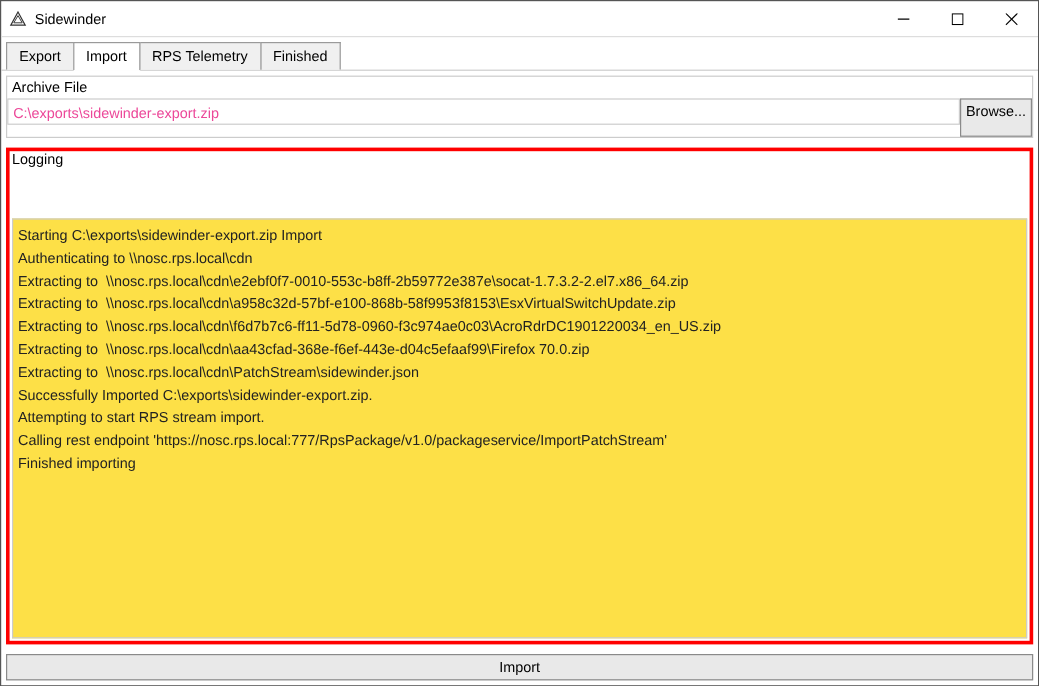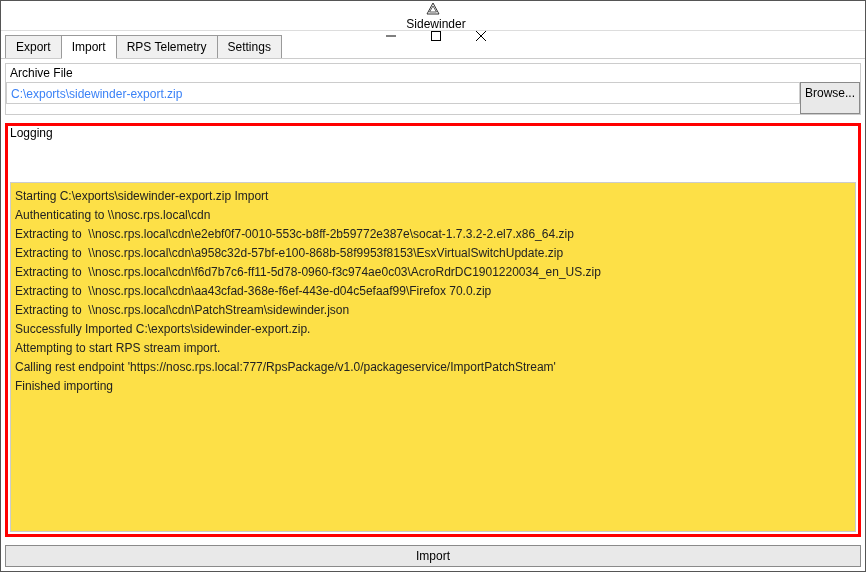--- a/index.html
+++ b/index.html
@@ -20,21 +20,20 @@
     background: #fff;
     display: flex;
     flex-direction: column;
   }
   .titlebar {
     height: 30px;
     display: flex;
     align-items: center;
     border-bottom: 1px solid #ddd;
     padding-left: 6px;
-    flex-direction: column;
   }
   .titlebar .app-icon {
     width: 16px;
     height: 16px;
     margin-right: 6px;
     display: flex;
     align-items: center;
     justify-content: center;
   }
   .titlebar .title {
@@ -92,21 +91,21 @@
   }
   .archive-row {
     display: flex;
     align-items: stretch;
   }
   .archive-input {
     flex: 1;
     border: 1px solid #ccc;
     border-top: 1px solid #ccc;
     padding: 2px 4px;
-    color: #3b82f6;
+    color: #ec4899;
     font-size: 12px;
     background: #fff;
     height: 22px;
     line-height: 18px;
   }
   .browse-btn {
     width: 60px;
     border: 1px solid #8a8a8a;
     background: #e9e9e9;
     font-size: 12px;
@@ -182,21 +181,21 @@
             <line x1="10" y1="0" x2="0" y2="10" stroke="#000" stroke-width="1"></line>
           </svg>
       </div>
     </div>
   </div>
 
   <div class="tabs">
     <div class="tab">Export</div>
     <div class="tab active">Import</div>
     <div class="tab">RPS Telemetry</div>
-    <div class="tab">Settings</div>
+    <div class="tab">Finished</div>
   </div>
 
   <div class="content">
 
     <div class="archive-group">
       <div class="archive-label">Archive File</div>
       <div class="archive-row">
         <div class="archive-input">C:\exports\sidewinder-export.zip</div>
         <div class="browse-btn">Browse...</div>
       </div>

